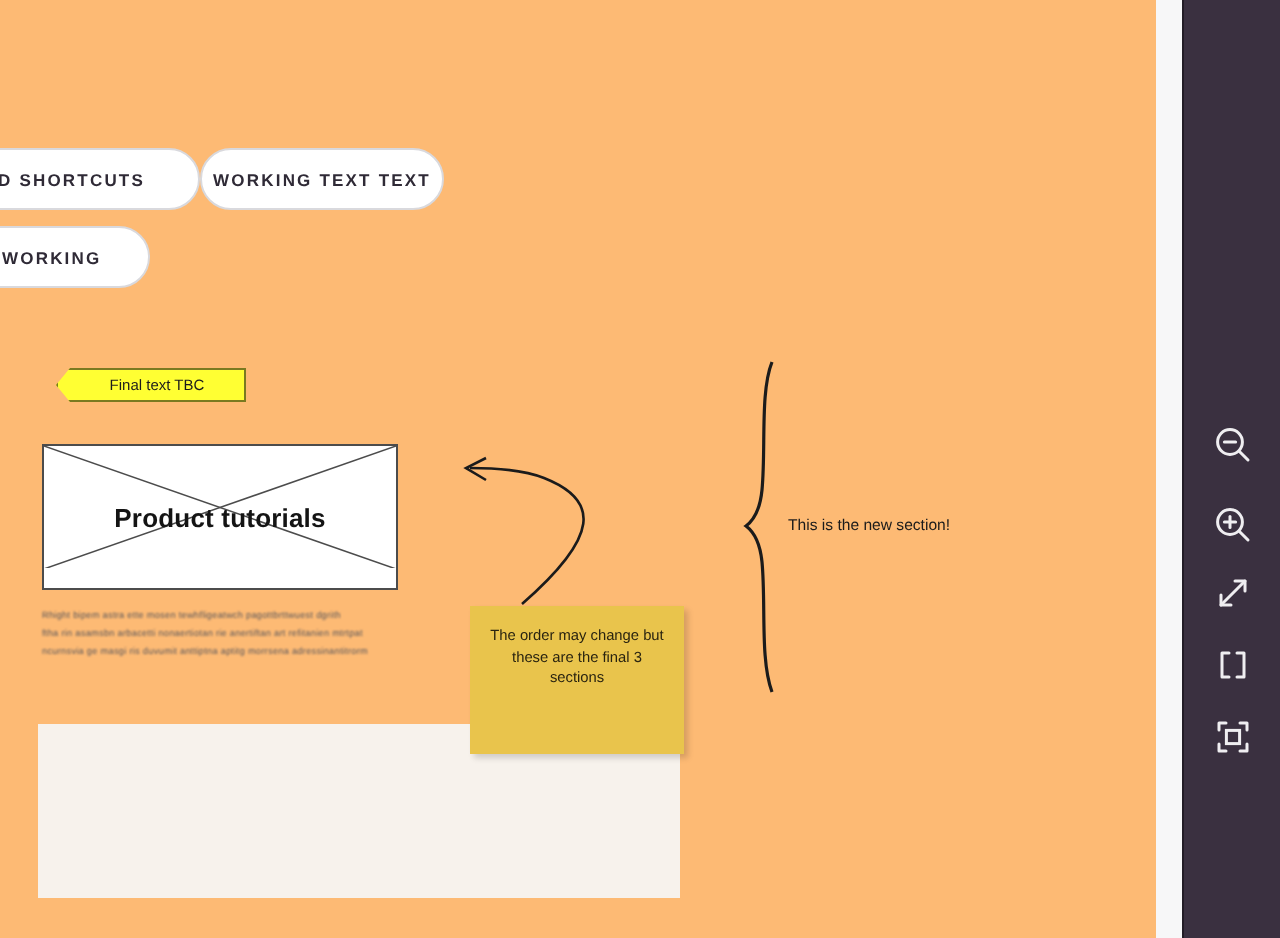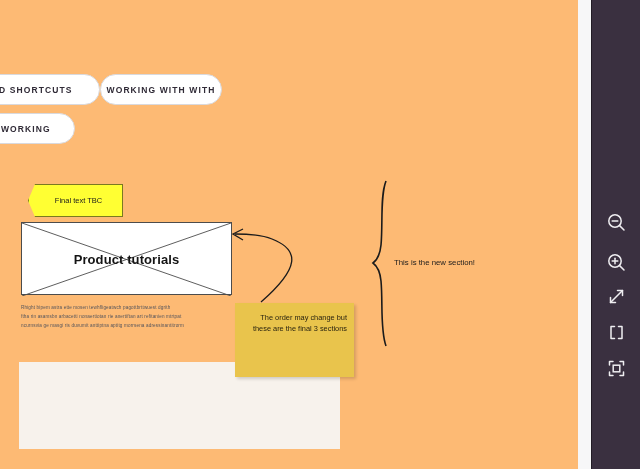--- a/index.html
+++ b/index.html
@@ -58,39 +58,39 @@
     left: -40px; top: 113px;
     width: 115px; height: 31px;
     padding-left: 40px;
     justify-content: flex-start;
   }
 
   
   #tag-final-text {
     position: absolute;
     left: 28px; top: 184px;
-    width: 95px; height: 33px;
+    width: 95px; height: 17px;
     background: #ffff33;
     border: 1px solid #7a7a20;
     color: #1c1c1c;
     font-size: 7.5px;
     display: flex;
     align-items: center;
     justify-content: center;
     white-space: nowrap;
     clip-path: polygon(0% 50%, 7px 0%, 100% 0%, 100% 100%, 7px 100%);
     padding-left: 6px;
     box-sizing: border-box;
   }
 
   
   #image-placeholder {
     position: absolute;
     left: 21px; top: 222px;
-    width: 211px; height: 73px;
+    width: 178px; height: 73px;
     border: 1px solid #4c4c4c;
     background: #ffffff;
     box-sizing: border-box;
   }
   #image-placeholder .cross {
     position: absolute;
     left: 0; top: 0; right: 0; bottom: 0;
   }
   #image-placeholder .cross line { stroke: #4c4c4c; stroke-width: 0.9; }
   #image-placeholder .ph-label {
@@ -125,30 +125,30 @@
     position: absolute;
     left: 19px; top: 362px;
     width: 321px; height: 87px;
     background: #f7f2ec;
   }
 
   
   #sticky-order {
     position: absolute;
     left: 235px; top: 303px;
-    width: 119px; height: 74px;
+    width: 107px; height: 74px;
     background: #e9c košt;
     background: #e9c44c;
     box-shadow: 2px 2px 3px rgba(0,0,0,0.16);
     box-sizing: border-box;
     padding: 10px 7px 0 7px;
     color: #2a2410;
     font-size: 7.4px;
     line-height: 10.5px;
-    text-align: right;
+    text-align: center;
   }
 
   
   #annotations {
     position: absolute;
     left: 0; top: 0;
     width: 578px; height: 469px;
     pointer-events: none;
   }
   #annotations path { fill: none; stroke: #1b1b1b; }
@@ -197,21 +197,21 @@
 </head>
 <body>
 
 <div id="canvas">
 
   <div class="pill" id="pill-shortcuts">
     <span>D SHORTCUTS</span>
   </div>
 
   <div class="pill" id="pill-working">
-    <span>WORKING WITH WITH</span>
+    <span>WORKING TEXT TEXT</span>
   </div>
 
   <div class="pill" id="pill-overview">
     <span>WORKING</span>
   </div>
 
   <div id="tag-final-text">
     <span>Final text TBC</span>
   </div>
 

